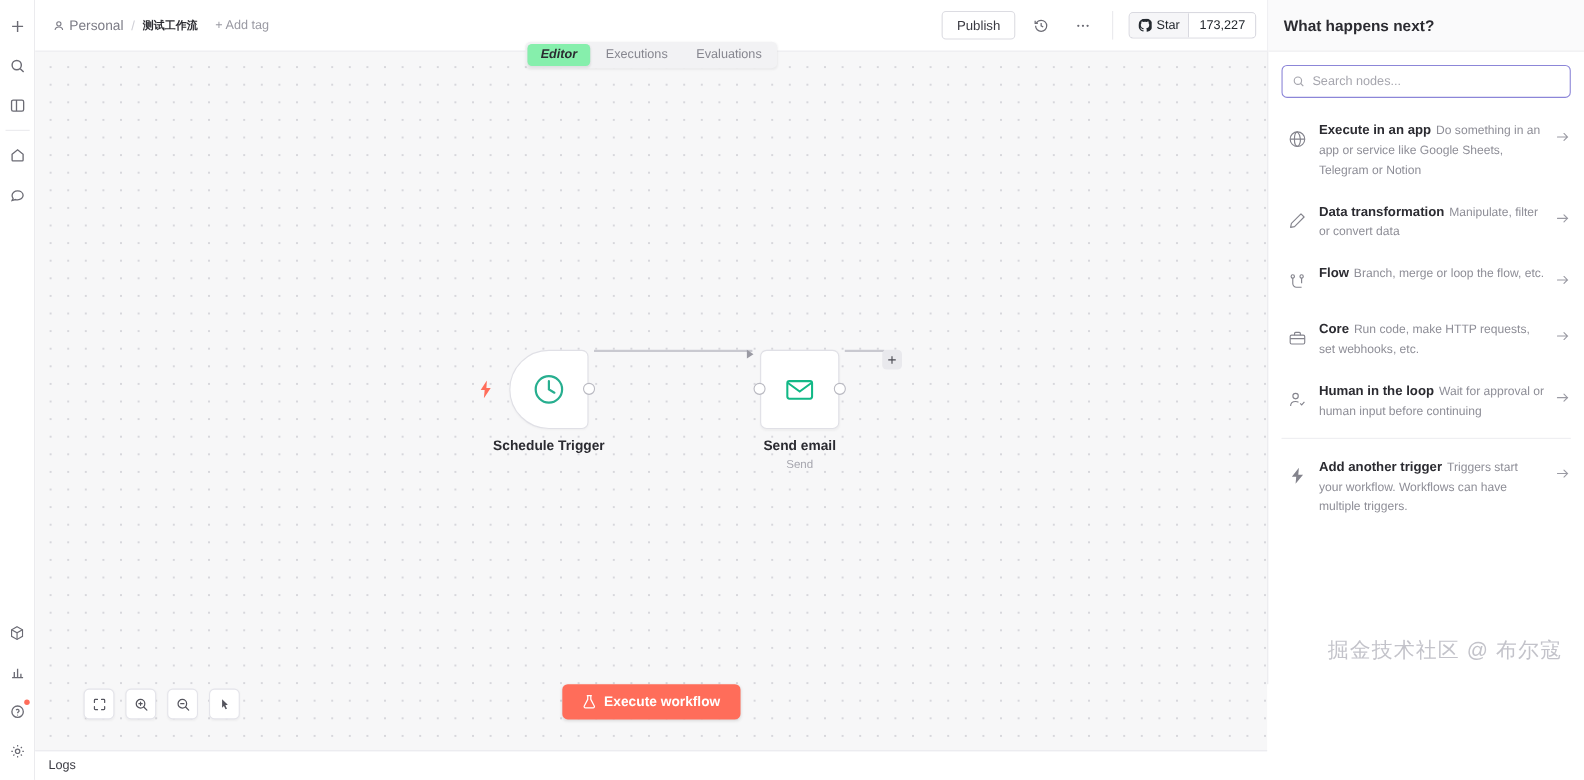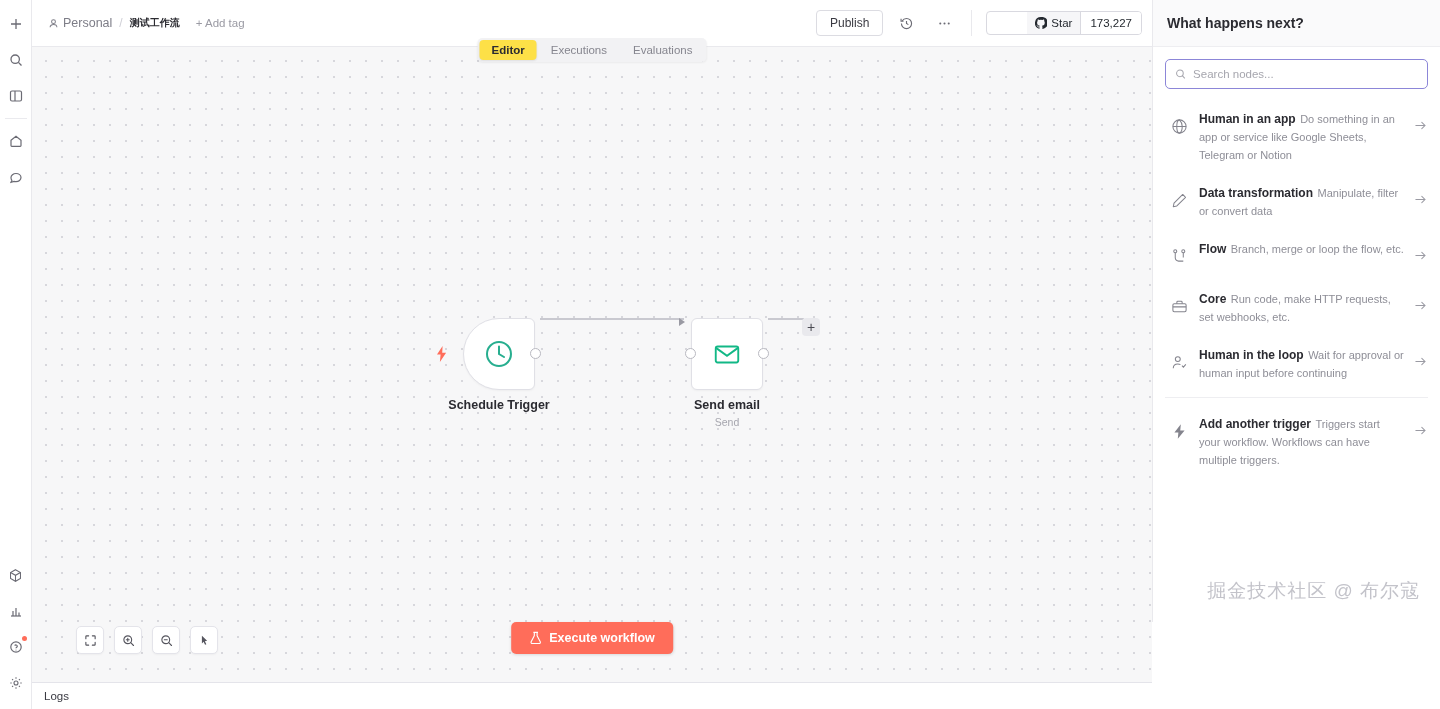--- a/index.html
+++ b/index.html
@@ -61,39 +61,38 @@
   .hdr-ico {
     width: 30px; height: 30px; margin-left: 8px;
     display: flex; align-items: center; justify-content: center;
     color: #6b6b74; border-radius: 4px;
   }
   .hdr-divider { width: 1px; height: 26px; background: #e9e9ed; margin: 0 14px 0 12px; }
   .gh {
     display: flex; align-items: stretch; height: 24px;
     border: 1px solid #d9d9e0; border-radius: 4px; overflow: hidden;
     font-size: 11.5px;
-    padding-left: 40px;
   }
   .gh-star {
     display: flex; align-items: center; gap: 4px;
     padding: 0 8px; background: #f6f6f8; color: #24292f;
     border-right: 1px solid #d9d9e0;
   }
   .gh-count { display: flex; align-items: center; padding: 0 9px; background: #fff; color: #24292f; }
 
   
   .tabs {
     position: absolute; left: 50%; transform: translateX(-50%);
     top: 38px; z-index: 25;
     background: #f2f2f4; border-radius: 5px;
     display: flex; padding: 2px; gap: 2px;
     box-shadow: 0 1px 2px rgba(0,0,0,.05);
   }
   .tab { font-size: 11.5px; color: #86868f; padding: 4px 12px; border-radius: 4px; }
-  .tab.active { background: #fde047; color: #2b2b31; font-weight: bold; box-shadow: 0 1px 2px rgba(0,0,0,.08); }
+  .tab.active { background: #86efac; color: #2b2b31; font-weight: bold; box-shadow: 0 1px 2px rgba(0,0,0,.08); font-style: italic; }
 
   
   .canvas-wrap { flex: 1; display: flex; position: relative; min-height: 0; }
   .canvas {
     flex: 1; position: relative; overflow: hidden;
     background-color: #f7f7f8;
     background-image: radial-gradient(#d7d7dc 1px, transparent 1px);
     background-size: 16px 16px;
     background-position: 6px 6px;
   }
@@ -421,21 +420,21 @@
 
 
       <div class="item">
         <span class="item-ico">
           <svg width="17" height="17" viewBox="0 0 18 18" fill="none" stroke="currentColor" stroke-width="1.1">
               <circle cx="9" cy="9" r="7"></circle>
               <path d="M2 9h14M9 2c1.9 2 2.9 4.4 2.9 7S10.9 16 9 16 6.1 13.6 6.1 9 7.1 2 9 2z"></path>
             </svg>
         </span>
         <span class="item-txt">
-          <span class="item-title">Human in an app</span>
+          <span class="item-title">Execute in an app</span>
           <span class="item-desc">Do something in an app or service like Google Sheets, Telegram or Notion</span>
         </span>
         <span class="item-arrow">
           <svg width="13" height="13" viewBox="0 0 14 14" fill="none" stroke="currentColor" stroke-width="1.1" stroke-linecap="round">
               <path d="M2 7h10M8.4 3.6L11.8 7l-3.4 3.4"></path>
             </svg>
         </span>
       </div>
 
       <div class="item">

